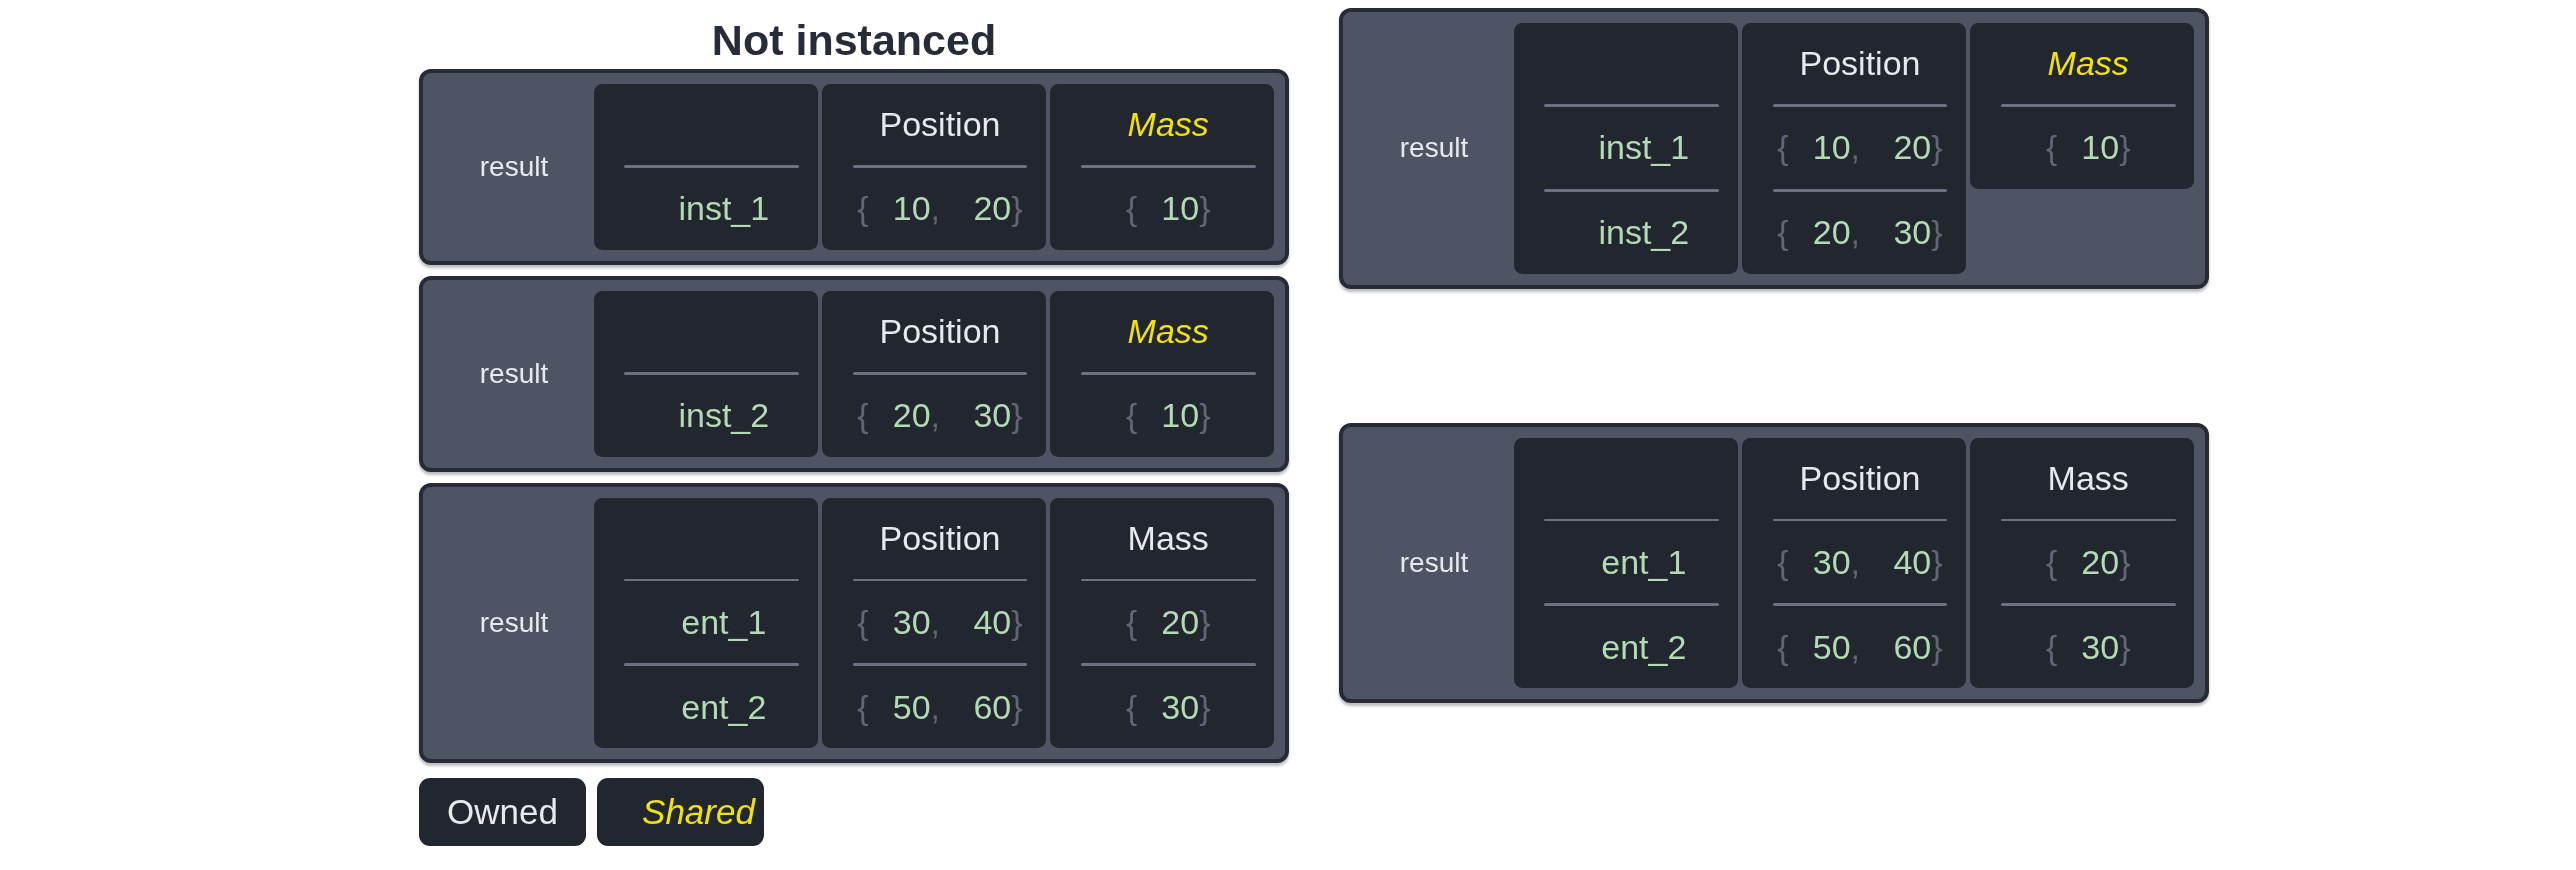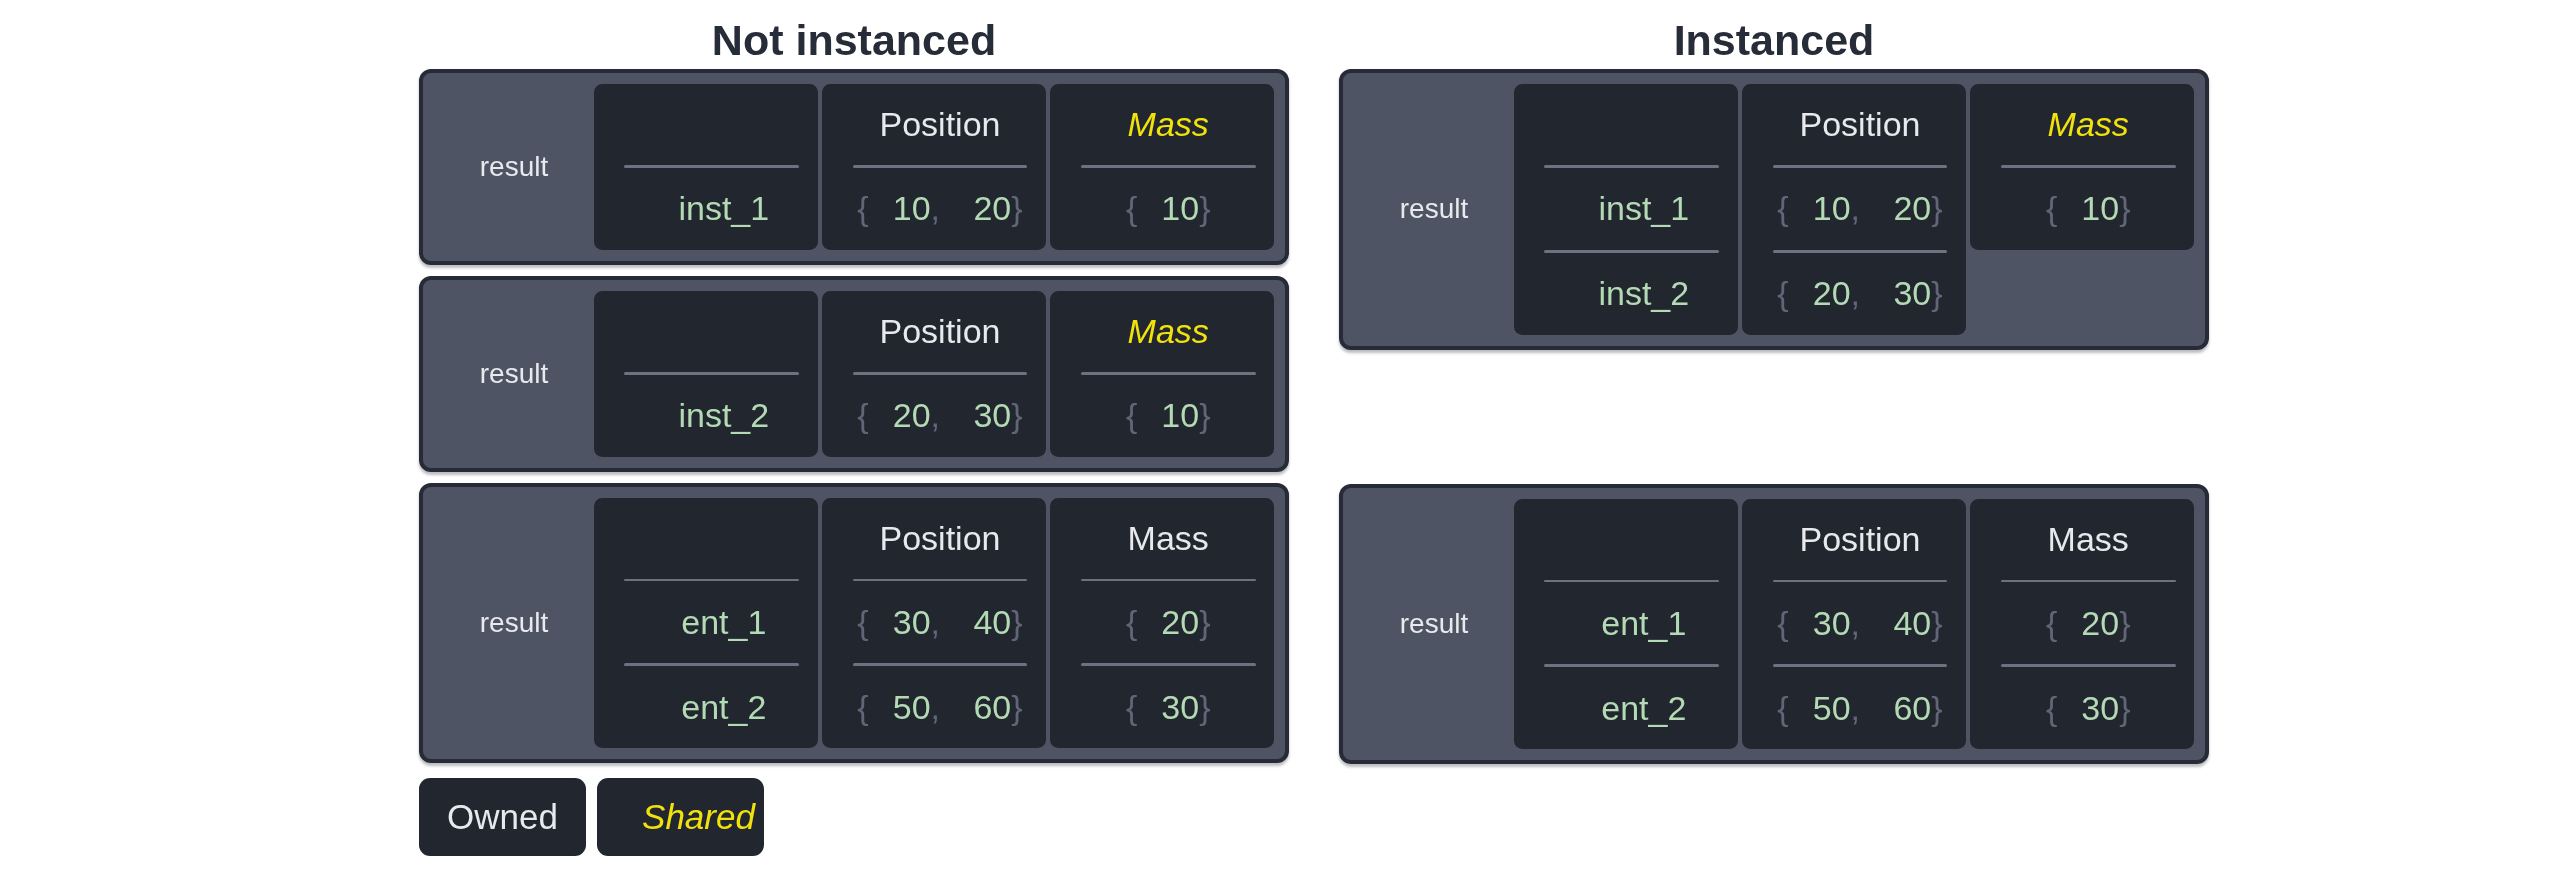--- a/index.html
+++ b/index.html
@@ -73,21 +73,21 @@
     font-size: 34px;
     color: var(--value_green, #b3dab5);
     white-space: pre;
   }
   .card-row .brace { color: var(--brace_gray, #606677); }
   .card-row .num { color: var(--value_green, #b3dab5); margin-left: 24px; }
 
   
   .legend { display: flex; gap: 11px; margin-top: 14.7px; }
   .legend-chip {
-    width: 167px; height: 78px; box-sizing: border-box;
+    width: 167px; height: 68px; box-sizing: border-box;
     background: var(--card_bg, #22262e);
     border-radius: 11px;
     display: flex; align-items: center; justify-content: center;
     font-size: 35px;
   }
   .legend-chip.owned { color: var(--text_light, #e7e9ed); }
   .legend-chip.shared { color: var(--shared_yellow, #f2e20b); font-style: italic; padding-left: 36px; }
 </style>
 </head>
 <body>
@@ -164,21 +164,20 @@
           </div>
         </div>
       </div>
     <div class="legend">
       <div class="legend-chip owned">Owned</div>
       <div class="legend-chip shared">Shared</div>
     </div>
   </section>
 
   <section class="col" id="col-instanced">
-    <h2 class="section-title">Instanced</h2>
     <div class="tables">
         <div class="qtable">
           <div class="result-label">result</div>
           <div class="cards">
             <div class="card">
               <div class="card-header"></div>
               <div class="divider"></div>
               <div class="card-row"><span class="num">inst_1</span></div>
               <div class="divider"></div>
               <div class="card-row"><span class="num">inst_2</span></div>

